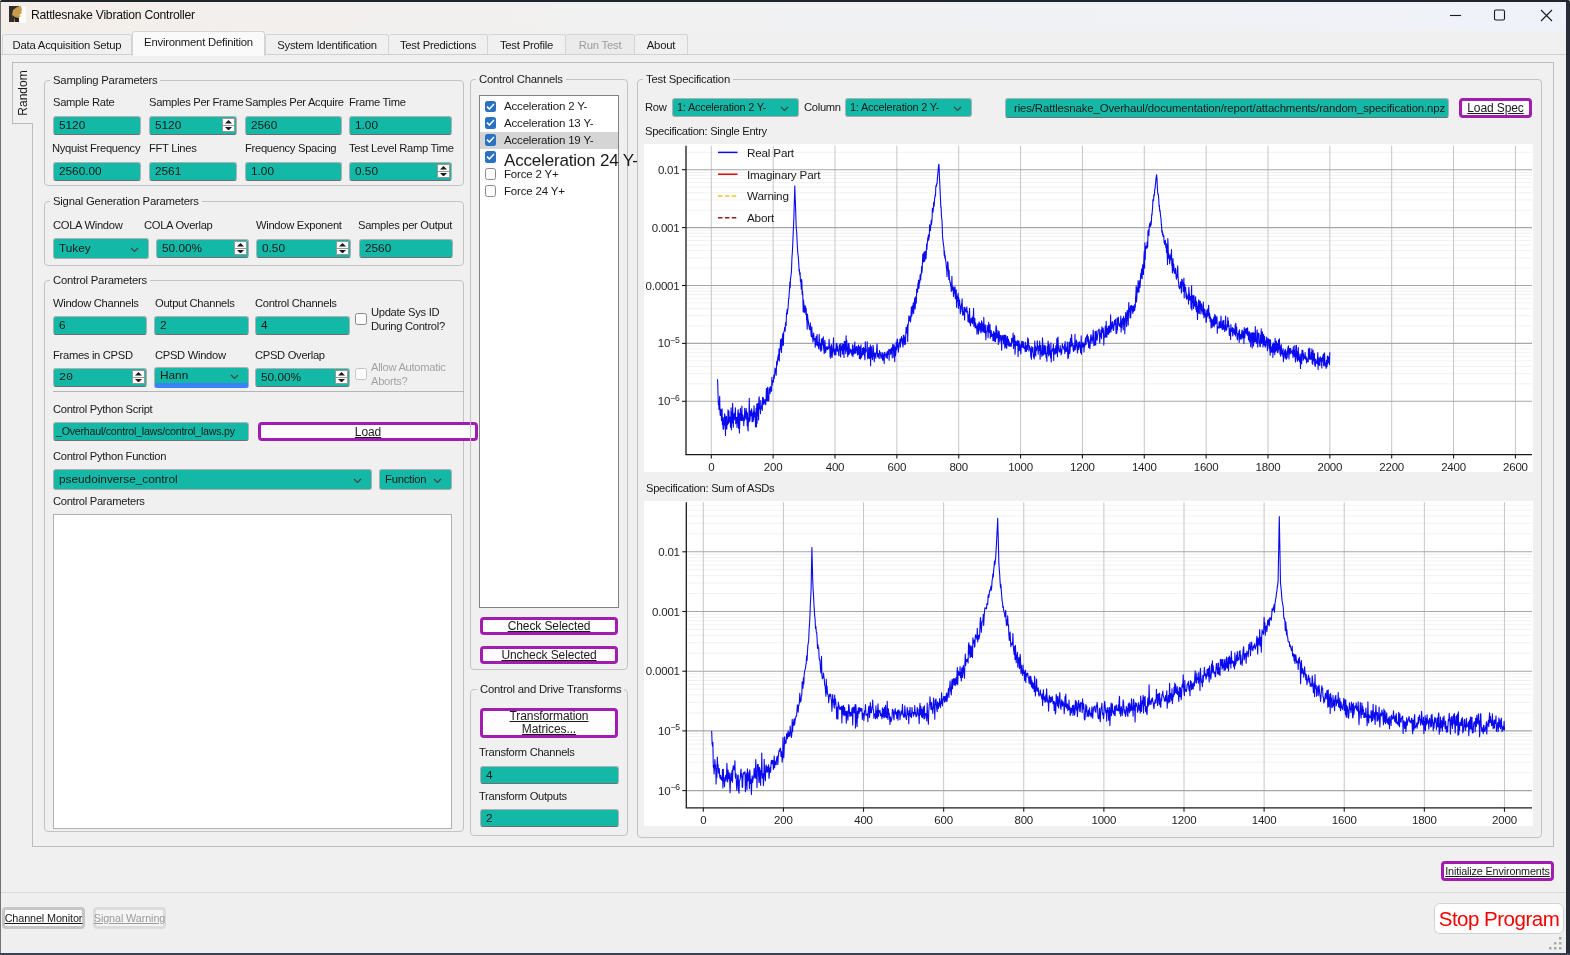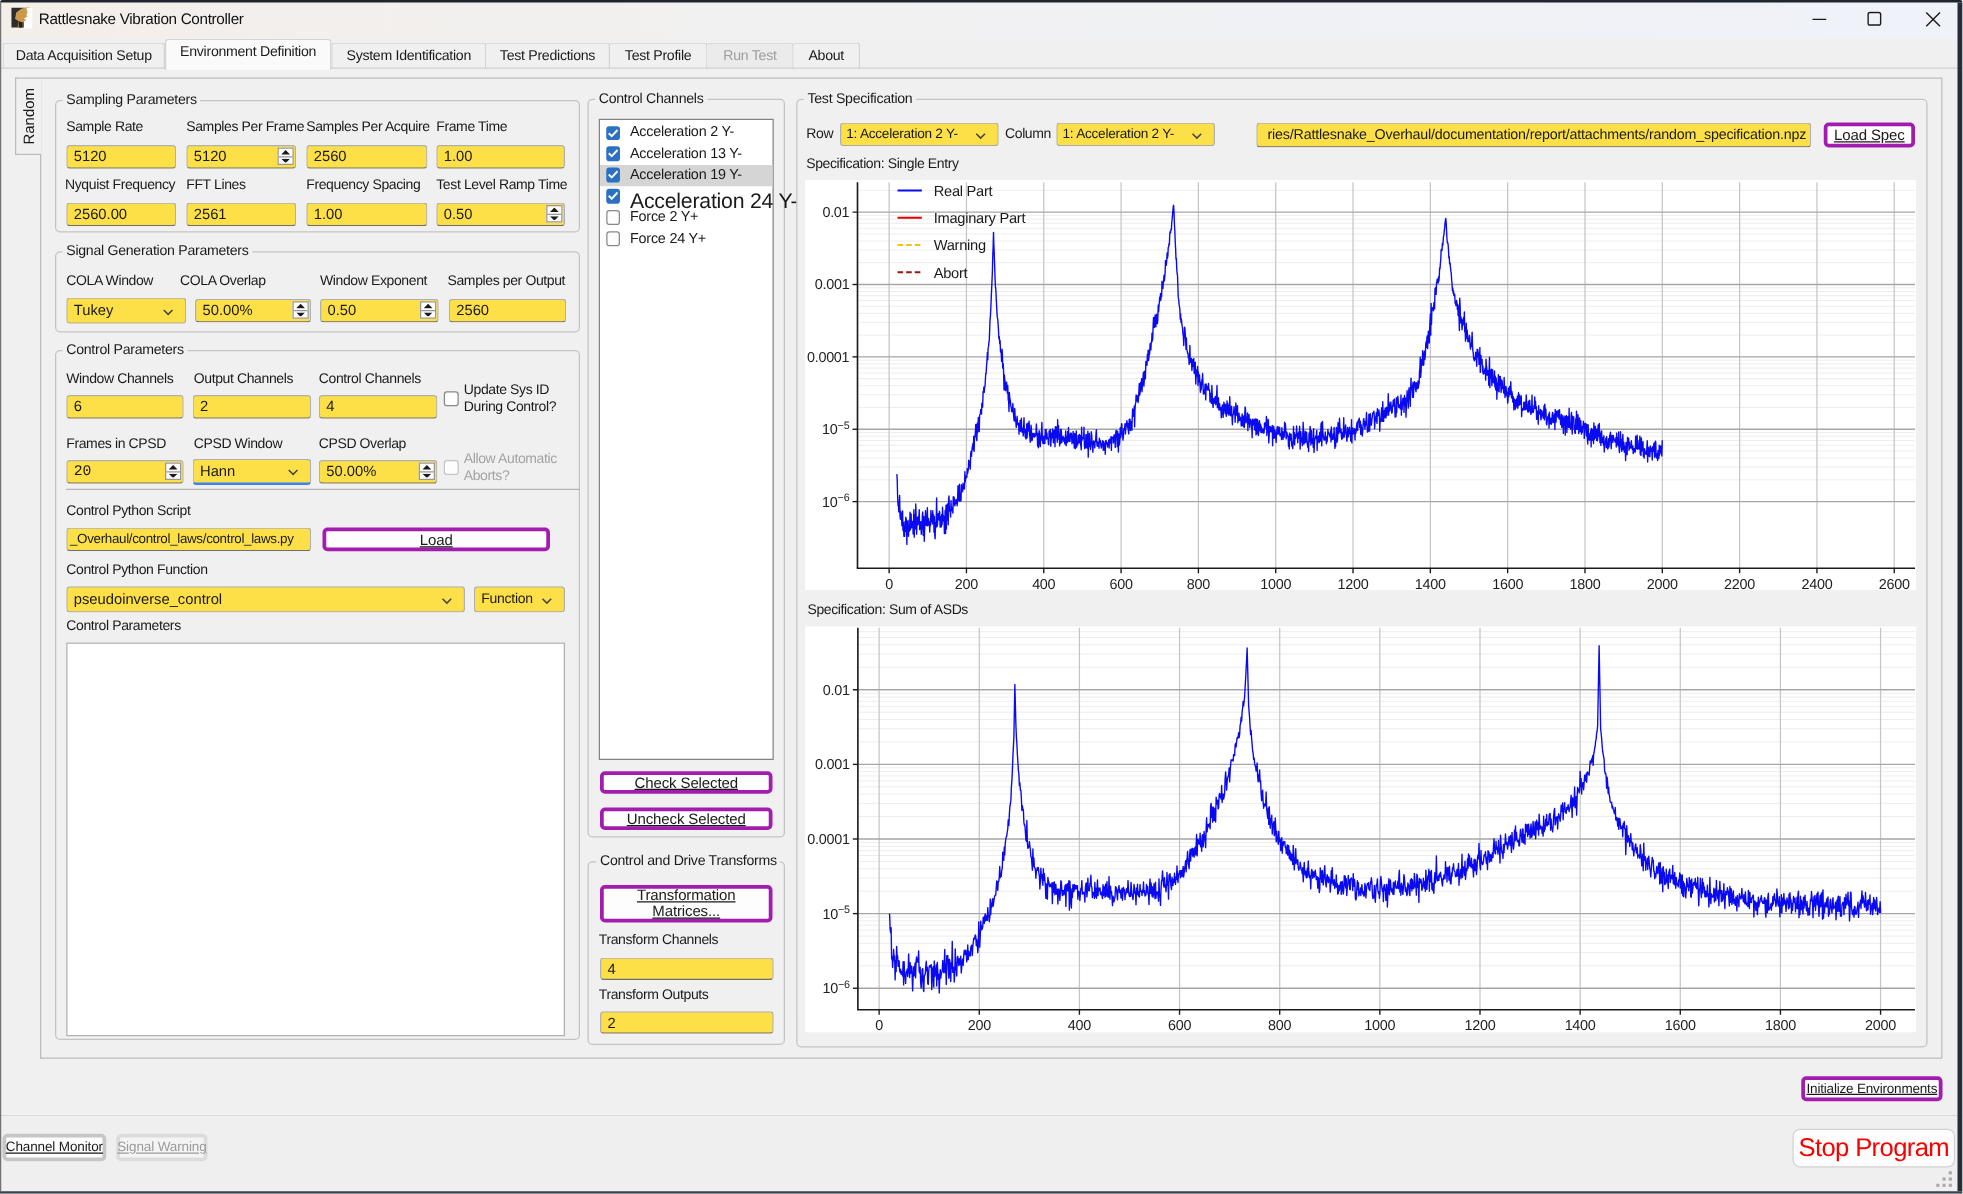--- a/index.html
+++ b/index.html
@@ -17,21 +17,21 @@
 
 #vframe { left:32px; top:62px; width:1522px; height:785px; border:1px solid #bcbcbc; background:#f0f0f0; }
 #vtab { left:12px; top:62px; width:21px; height:62px; background:#f0f0f0; border:1px solid #bcbcbc; border-right:none; z-index:2; }
 #vtab span { position:absolute; left:50%; top:50%; transform:translate(-50%,-50%) rotate(-90deg); white-space:nowrap; font-size:12px; }
 #vtabcover { left:32px; top:63px; width:1px; height:60px; background:#f0f0f0; z-index:3; }
 
 .group { border:1px solid #c3c3c3; border-radius:4px; }
 .gtitle { position:absolute; top:-7px; background:#f0f0f0; padding:0 3px; font-size:11.3px; letter-spacing:-0.22px; white-space:nowrap; }
 
 .lbl { position:absolute; font-size:11.2px; letter-spacing:-0.3px; white-space:nowrap; }
-.field { position:absolute; background:#fde047; border:1px solid #b0b0b0; border-bottom:1.5px solid #6f6f6f; border-radius:3px; font-size:11.8px; padding:0 0 1px 5px; display:flex; align-items:center; white-space:nowrap; overflow:hidden; }
+.field { position:absolute; background:#14b8a6; border:1px solid #b0b0b0; border-bottom:1.5px solid #6f6f6f; border-radius:3px; font-size:11.8px; padding:0 0 1px 5px; display:flex; align-items:center; white-space:nowrap; overflow:hidden; }
 .btn { position:absolute; background:#fdfdfd; border:3px solid #a21caf; border-radius:4px; display:flex; align-items:center; justify-content:center; font-size:12px; text-align:center; white-space:nowrap; letter-spacing:-0.1px;text-decoration:underline; }
 .spinbox { position:absolute; right:1px; top:1px; bottom:2px; width:13px; border:1px solid #989898; background:#fdfdfd; display:flex; flex-direction:column; align-items:center; }
 .spinbox .cell { flex:1; width:100%; display:flex; align-items:center; justify-content:center; }
 .spinbox .cell:first-child { border-bottom:1px solid #989898; }
 .combo-arrow { position:absolute; right:9px; top:50%; margin-top:-2px; }
 .chk { position:absolute; width:12px; height:12px; border-radius:2.5px; }
 .chk.sm { width:11.5px; height:11.5px; }
 .chk.on { background:#2b71c2; }
 .chk.off { background:#fdfdfd; border:1px solid #898989; }
 #stopbtn { left:1434px; top:903px; width:130px; height:31px; background:#fdfdfd; border:1px solid #d2d2d2; border-radius:6px; color:#f60000; font-size:20.5px; letter-spacing:-0.5px; display:flex; align-items:center; justify-content:center; white-space:nowrap; }
@@ -170,41 +170,41 @@
         <svg width="7" height="3.5" viewBox="0 0 7 3.5">
           <path d="M0 3.5 L3.5 0 L7 3.5 Z" fill="#1a1a1a"></path>
         </svg>
       </span>
       <span class="cell">
         <svg width="7" height="3.5" viewBox="0 0 7 3.5">
           <path d="M0 0 L3.5 3.5 L7 0 Z" fill="#1a1a1a"></path>
         </svg>
       </span>
     </span></div>
-<div class="field" style="left:154px;top:367px;width:95px;height:21px;border-bottom:2px solid #3b82f6;">Hann<svg class="combo-arrow" width="9" height="6" viewBox="0 0 9 6">
+<div class="field" style="left:154px;top:367px;width:95px;height:21px;border-bottom:5px solid #3b82f6;">Hann<svg class="combo-arrow" width="9" height="6" viewBox="0 0 9 6">
       <path d="M1 1 L4.5 4.5 L8 1" fill="none" stroke="#444" stroke-width="1.2"></path>
     </svg></div>
 <div class="field" style="left:255px;top:368px;width:95px;height:19px;">50.00%<span class="spinbox">
       <span class="cell">
         <svg width="7" height="3.5" viewBox="0 0 7 3.5">
           <path d="M0 3.5 L3.5 0 L7 3.5 Z" fill="#1a1a1a"></path>
         </svg>
       </span>
       <span class="cell">
         <svg width="7" height="3.5" viewBox="0 0 7 3.5">
           <path d="M0 0 L3.5 3.5 L7 0 Z" fill="#1a1a1a"></path>
         </svg>
       </span>
     </span></div>
 <div class="chk off abs" style="left:355px;top:368px;border-color:#c5c5c5;"></div>
 <div class="lbl" style="left:371px;top:361px;line-height:13.5px;color:#a3a3a3;">Allow Automatic<br>Aborts?</div>
 <div class="abs" style="left:53px;top:391px;width:411px;height:1px;background:#b5b5b5;"></div>
 <div class="lbl" style="left:53px;top:403px;">Control Python Script</div>
 <div class="field" style="left:53px;top:422px;width:196px;height:19px;font-size:10.7px;letter-spacing:-0.25px;padding-left:2px;">_Overhaul/control_laws/control_laws.py</div>
-<div class="btn" style="left:258px;top:422px;width:182px;height:19px;">Load</div>
+<div class="btn" style="left:258px;top:422px;width:220px;height:19px;">Load</div>
 <div class="lbl" style="left:53px;top:450px;">Control Python Function</div>
 <div class="field" style="left:53px;top:469px;width:319px;height:21px;border-bottom:1px solid #ababab;">pseudoinverse_control<svg class="combo-arrow" width="9" height="6" viewBox="0 0 9 6">
       <path d="M1 1 L4.5 4.5 L8 1" fill="none" stroke="#444" stroke-width="1.2"></path>
     </svg></div>
 <div class="field" style="left:379px;top:469px;width:73px;height:21px;border-bottom:1px solid #ababab;font-size:11.2px;letter-spacing:-0.2px;">Function<svg class="combo-arrow" width="9" height="6" viewBox="0 0 9 6">
       <path d="M1 1 L4.5 4.5 L8 1" fill="none" stroke="#444" stroke-width="1.2"></path>
     </svg></div>
 <div class="lbl" style="left:53px;top:495px;">Control Parameters</div>
 <div class="abs" style="left:53px;top:514px;width:399px;height:315px;background:#fff;border:1px solid #b0b0b0;"></div>
 

